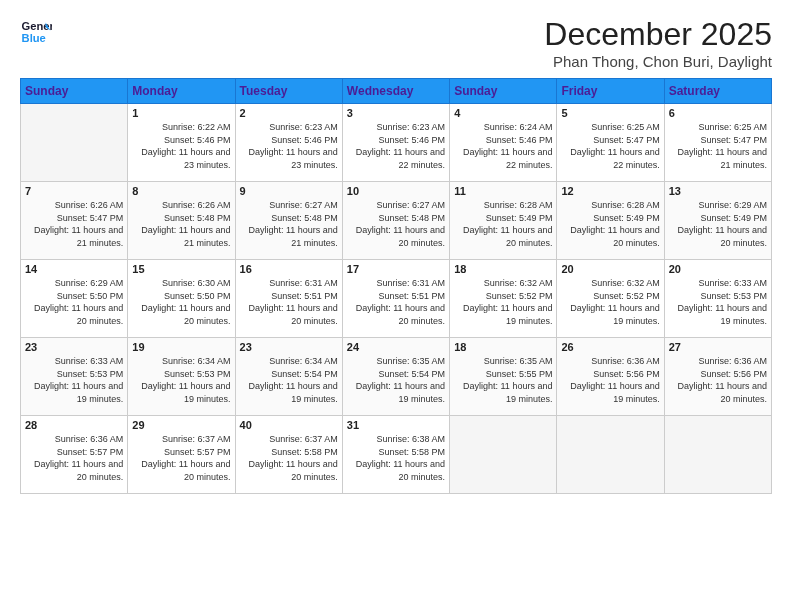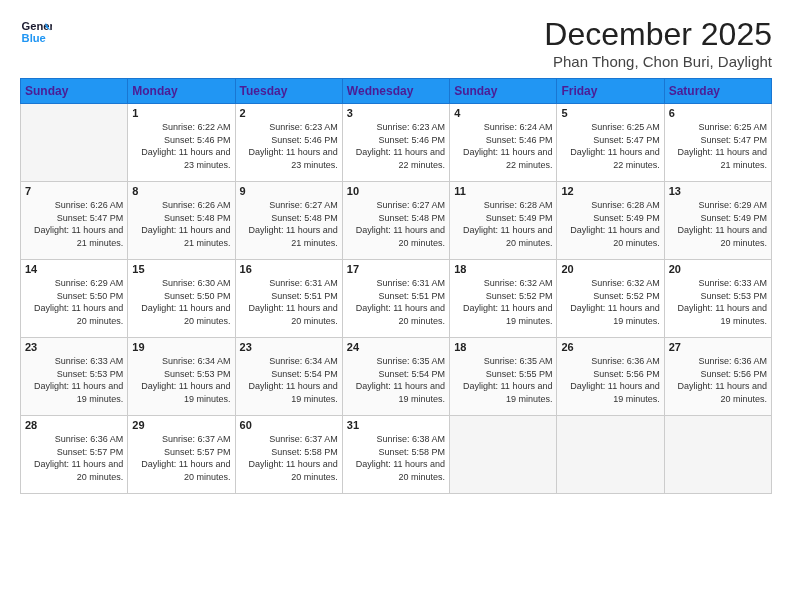--- a/index.html
+++ b/index.html
@@ -296,21 +296,21 @@
           Sunrise: 6:36 AM<br>Sunset: 5:57 PM<br>Daylight: 11 hours and 20 minutes.
         </div>
       </td>
           <td>
         <div class="day-num">29</div>
         <div class="day-info">
           Sunrise: 6:37 AM<br>Sunset: 5:57 PM<br>Daylight: 11 hours and 20 minutes.
         </div>
       </td>
           <td>
-        <div class="day-num">60</div>
+        <div class="day-num">40</div>
         <div class="day-info">
           Sunrise: 6:37 AM<br>Sunset: 5:58 PM<br>Daylight: 11 hours and 20 minutes.
         </div>
       </td>
           <td>
         <div class="day-num">31</div>
         <div class="day-info">
           Sunrise: 6:38 AM<br>Sunset: 5:58 PM<br>Daylight: 11 hours and 20 minutes.
         </div>
       </td>

